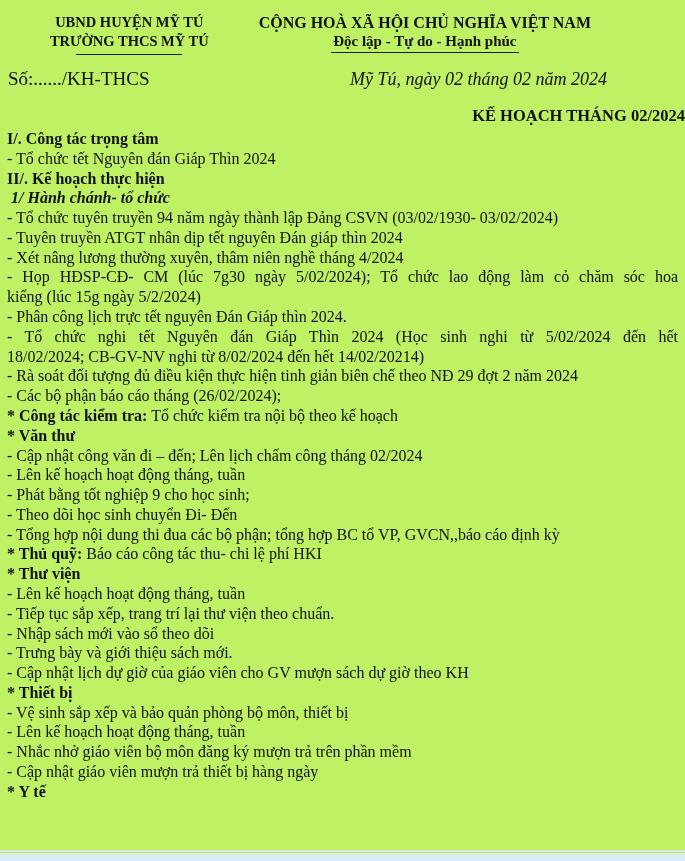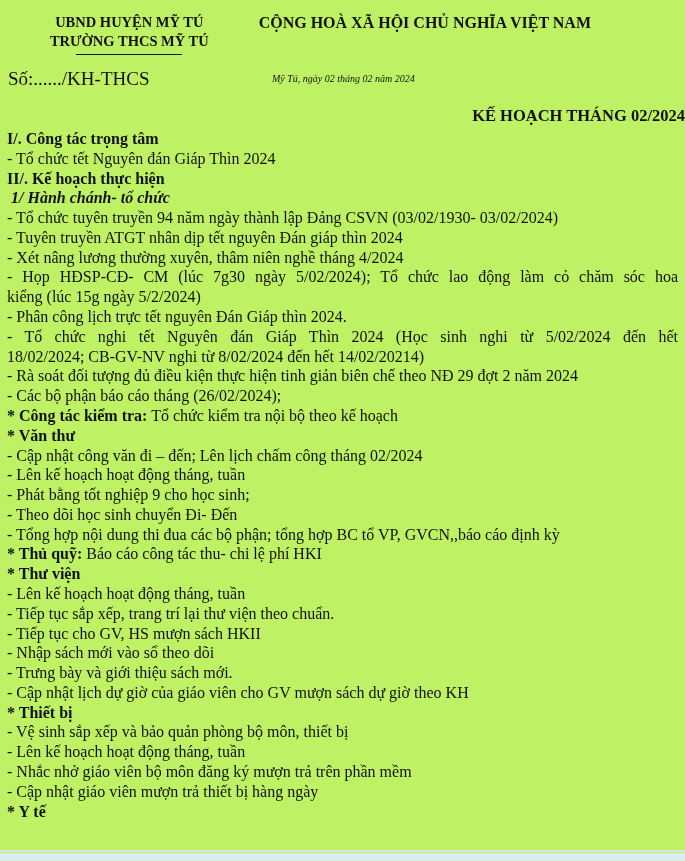--- a/index.html
+++ b/index.html
@@ -12,21 +12,21 @@
   .header-left{width:272px;text-align:center;}
   .org-line{font-weight:bold;font-size:14.5px;line-height:19px;white-space:nowrap;}
   .org-underline{width:106px;border-bottom:1.6px solid #1a1a1a;margin:3px auto 0;}
   .header-right{flex:1;text-align:center;padding-right:94px;}
   .motto1{font-weight:bold;font-size:16px;line-height:19px;white-space:nowrap;}
   .motto2{display:inline-block;font-weight:bold;font-size:15px;line-height:19px;
           border-bottom:1.6px solid #1a1a1a;padding:0 2px 1px;white-space:nowrap;}
   
   .subheader{display:flex;margin-top:14px;}
   .doc-number{font-size:19px;line-height:20px;width:264px;padding-left:8px;}
-  .place-date{flex:1;text-align:left;font-style:italic;font-size:10px;line-height:20px;white-space:nowrap;}
+  .place-date{flex:1;text-align:center;font-style:italic;font-size:18px;line-height:20px;white-space:nowrap;}
   
   .title{margin:17px 0 0;text-align:right;font-size:16.5px;font-weight:bold;line-height:20px;}
   
   .body{margin-top:3px;padding:0 7px;}
   .line{margin:0;font-size:16px;line-height:19.78px;white-space:nowrap;}
   .line .b{font-weight:bold;}
   .line .i{font-style:italic;}
   .line.jf{white-space:normal;text-align:justify;text-align-last:justify;}
   .line.indent{padding-left:4px;}
   
@@ -39,20 +39,23 @@
 <div class="page">
 
   <div class="header">
     <div class="header-left">
       <div class="org-line">UBND HUYỆN MỸ TÚ</div>
       <div class="org-line">TRƯỜNG THCS MỸ TÚ</div>
       <div class="org-underline"></div>
     </div>
     <div class="header-right">
       <div class="motto1">CỘNG HOÀ XÃ HỘI CHỦ NGHĨA VIỆT NAM</div>
+      <div>
+        <span class="motto2">Độc lập - Tự do - Hạnh phúc</span>
+      </div>
     </div>
   </div>
 
   <div class="subheader">
     <div class="doc-number">Số:....../KH-THCS</div>
     <div class="place-date">Mỹ Tú, ngày 02 tháng 02 năm 2024</div>
   </div>
 
   <h1 class="title">KẾ HOẠCH THÁNG 02/2024</h1>
 
@@ -75,21 +78,20 @@
       <p class="line"><span class="b">* Văn thư</span></p>
       <p class="line"><span>- Cập nhật công văn đi – đến; Lên lịch chấm công tháng 02/2024</span></p>
       <p class="line"><span>- Lên kế hoạch hoạt động tháng, tuần</span></p>
       <p class="line"><span>- Phát bằng tốt nghiệp 9 cho học sinh;</span></p>
       <p class="line"><span>- Theo dõi học sinh chuyển Đi- Đến</span></p>
       <p class="line"><span>- Tổng hợp nội dung thi đua các bộ phận; tổng hợp BC tổ VP, GVCN,,báo cáo định kỳ</span></p>
       <p class="line"><span class="b">* Thủ quỹ:</span><span> Báo cáo công tác thu- chi lệ phí HKI</span></p>
       <p class="line"><span class="b">* Thư viện</span></p>
       <p class="line"><span>- Lên kế hoạch hoạt động tháng, tuần</span></p>
       <p class="line"><span>- Tiếp tục sắp xếp, trang trí lại thư viện theo chuẩn.</span></p>
-      <p class="line"><span>- Tiếp tục cho GV, HS mượn sách HKII</span></p>
       <p class="line"><span>- Nhập sách mới vào sổ theo dõi</span></p>
       <p class="line"><span>- Trưng bày và giới thiệu sách mới.</span></p>
       <p class="line"><span>- Cập nhật lịch dự giờ của giáo viên cho GV mượn sách dự giờ theo KH</span></p>
       <p class="line"><span class="b">* Thiết bị</span></p>
       <p class="line"><span>- Vệ sinh sắp xếp và bảo quản phòng bộ môn, thiết bị</span></p>
       <p class="line"><span>- Lên kế hoạch hoạt động tháng, tuần</span></p>
       <p class="line"><span>- Nhắc nhở giáo viên bộ môn đăng ký mượn trả trên phần mềm</span></p>
       <p class="line"><span>- Cập nhật giáo viên mượn trả thiết bị hàng ngày</span></p>
       <p class="line"><span class="b">* Y tế</span></p>
     </div>

